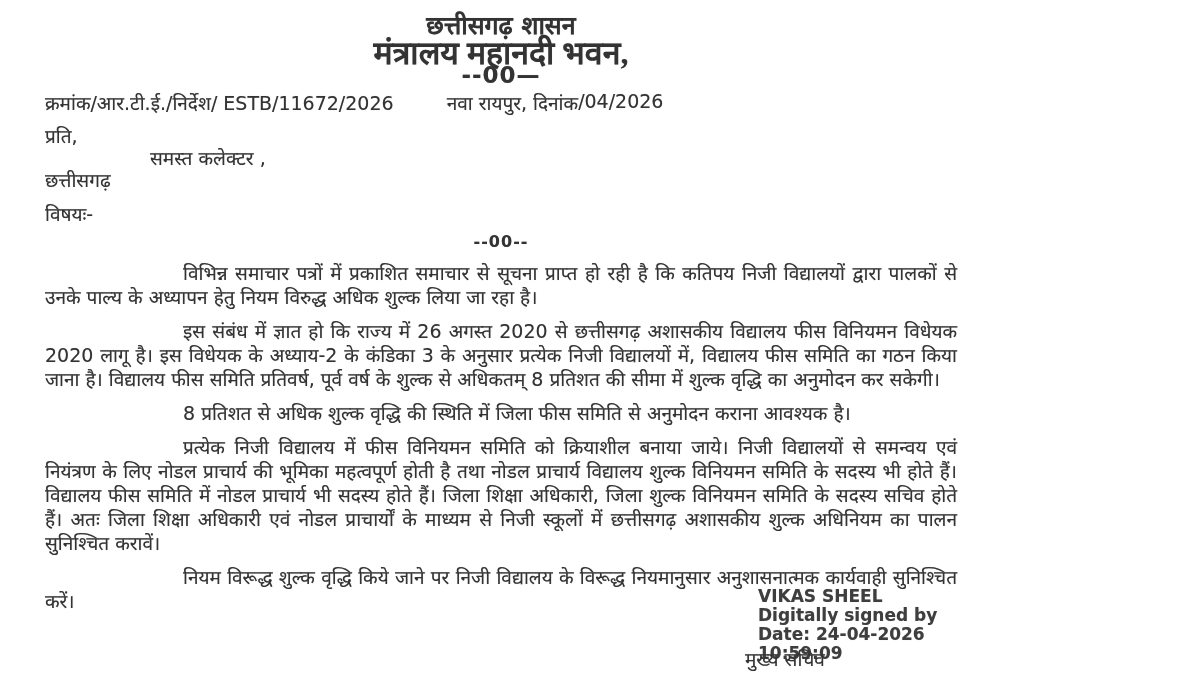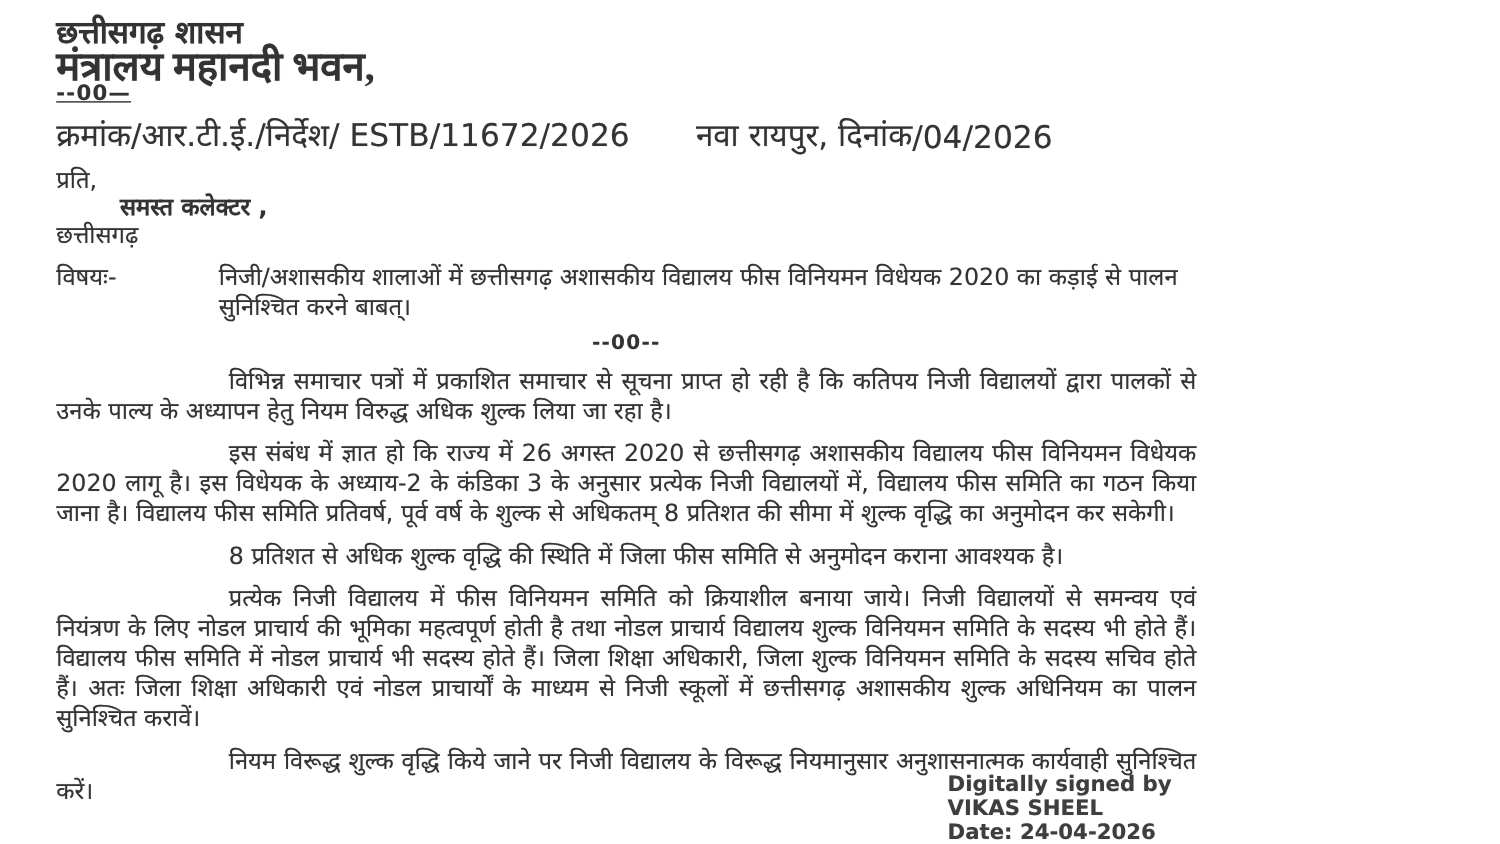--- a/index.html
+++ b/index.html
@@ -13,33 +13,33 @@
     color: #333333;
     text-shadow: 0 0 0.7px rgba(70,70,70,0.45);
   }
   .doc {
     position: absolute;
     left: 45px;
     top: 12px;
     width: 912px;
   }
   
-  .letterhead { text-align: left; }
+  .letterhead { text-align: center; }
   .letterhead .org-name   { font-size: 25px; font-weight: bold; line-height: 28px; }
   .letterhead .dept-name  { font-size: 32px; font-weight: bold; line-height: 27px; font-family: Liberation Serif, serif; }
-  .letterhead .hdr-divider{ font-size: 17px; font-weight: bold; line-height: 16px; letter-spacing: 1px; text-decoration: underline; }
+  .letterhead .hdr-divider{ font-size: 23px; font-weight: bold; line-height: 16px; letter-spacing: 1px; }
   
-  .ref-line { display: flex; align-items: flex-end; font-size: 25px; margin-top: 7px; white-space: nowrap; }
+  .ref-line { display: flex; align-items: flex-start; font-size: 19px; margin-top: 7px; white-space: nowrap; }
   .ref-line .ref-number { }
   .ref-line .place-label { margin-left: 53px; }
   .ref-line .date-value  { }
   
   .addressee { font-size: 19px; margin-top: 9px; line-height: 22px; }
   .addressee .salutation { }
-  .addressee .addr-name   { margin-left: 51px; font-weight: bold; }
+  .addressee .addr-name   { margin-left: 105px; font-weight: normal; }
   .addressee .addr-region { }
   
   .subject-row { display: flex; font-size: 19px; margin-top: 11px; line-height: 24px; gap: 18px; }
   .subject-row .subject-label { width: 110px; flex-shrink: 0; }
   .subject-row .subject-text  { flex: 1; padding-left: 2px; }
   .mid-divider { text-align: center; font-size: 16px; font-weight: bold; margin-top: 6px; letter-spacing: 1px; }
   
   .para {
     font-size: 19px;
     line-height: 24px;
@@ -78,37 +78,36 @@
     </div>
 
     <div class="addressee">
       <div class="salutation">प्रति,</div>
       <div class="addr-name">समस्त कलेक्टर ,</div>
       <div class="addr-region">छत्तीसगढ़</div>
     </div>
 
     <div class="subject-row">
       <div class="subject-label">विषयः-</div>
-      <div class="subject-text">निजी/अशासकीय शालाओं में छत्तीसगढ़ अशासकीय विद्यालय फीस विनियमन विधेयक 2020 का कड़ाई से पालन सुनिश्चित करने बाबत्।</div>
     </div>
 
     <div class="mid-divider">--00--</div>
 
     <div>
       <div class="para">विभिन्न समाचार पत्रों में प्रकाशित समाचार से सूचना प्राप्त हो रही है कि कतिपय निजी विद्यालयों द्वारा पालकों से उनके पाल्य के अध्यापन हेतु नियम विरुद्ध अधिक शुल्क लिया जा रहा है।</div>
       <div class="para">इस संबंध में ज्ञात हो कि राज्य में 26 अगस्त 2020 से छत्तीसगढ़ अशासकीय विद्यालय फीस विनियमन विधेयक 2020 लागू है। इस विधेयक के अध्याय-2 के कंडिका 3 के अनुसार प्रत्येक निजी विद्यालयों में, विद्यालय फीस समिति का गठन किया जाना है। विद्यालय फीस समिति प्रतिवर्ष, पूर्व वर्ष के शुल्क से अधिकतम् 8 प्रतिशत की सीमा में शुल्क वृद्धि का अनुमोदन कर सकेगी।</div>
       <div class="para">8 प्रतिशत से अधिक शुल्क वृद्धि की स्थिति में जिला फीस समिति से अनुमोदन कराना आवश्यक है।</div>
       <div class="para">प्रत्येक निजी विद्यालय में फीस विनियमन समिति को क्रियाशील बनाया जाये। निजी विद्यालयों से समन्वय एवं नियंत्रण के लिए नोडल प्राचार्य की भूमिका महत्वपूर्ण होती है तथा नोडल प्राचार्य विद्यालय शुल्क विनियमन समिति के सदस्य भी होते हैं। विद्यालय फीस समिति में नोडल प्राचार्य भी सदस्य होते हैं। जिला शिक्षा अधिकारी, जिला शुल्क विनियमन समिति के सदस्य सचिव होते हैं। अतः जिला शिक्षा अधिकारी एवं नोडल प्राचार्यों के माध्यम से निजी स्कूलों में छत्तीसगढ़ अशासकीय शुल्क अधिनियम का पालन सुनिश्चित करावें।</div>
       <div class="para">नियम विरूद्ध शुल्क वृद्धि किये जाने पर निजी विद्यालय के विरूद्ध नियमानुसार अनुशासनात्मक कार्यवाही सुनिश्चित करें।</div>
     </div>
 
     <div class="sig-block">
       <div class="digital-sig">
+        <div>VIKAS SHEEL</div>
         <div>Digitally signed by</div>
-        <div>VIKAS SHEEL</div>
         <div>Date: 24-04-2026</div>
         <div>10:59:09</div>
       </div>
       <div class="designation">मुख्य सचिव</div>
 
     </div>
 
   </div>
 </div>
 

